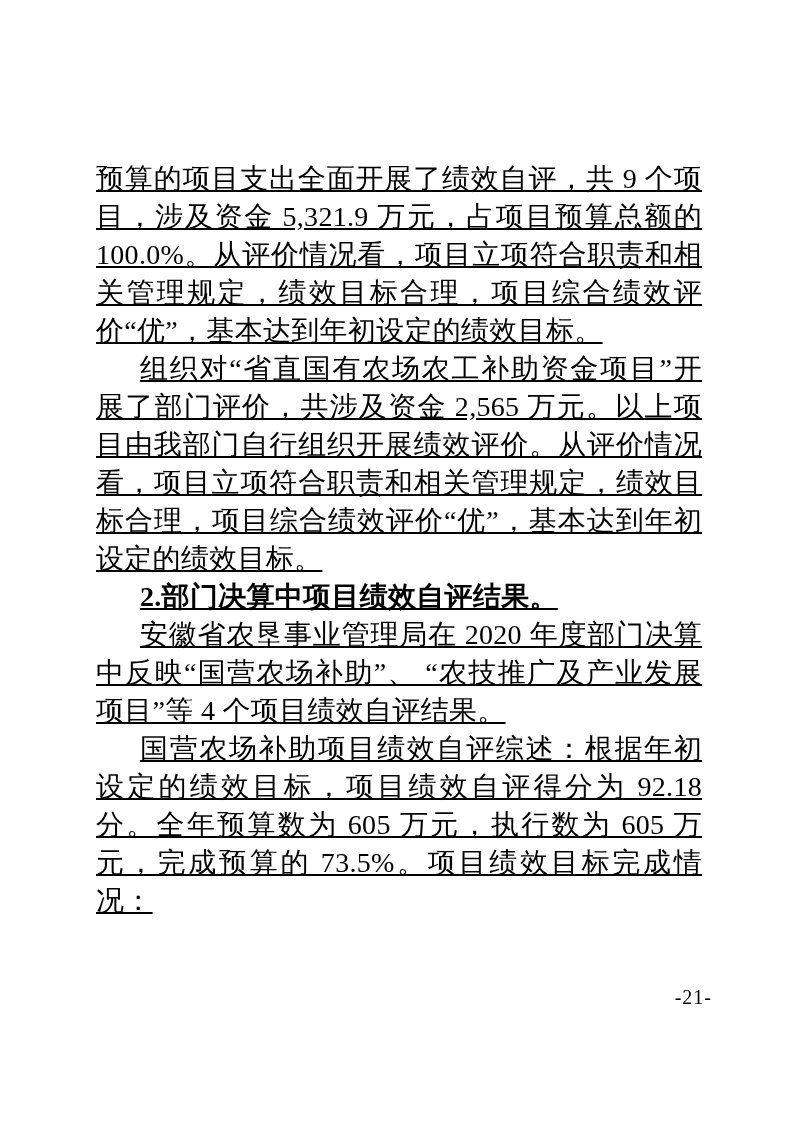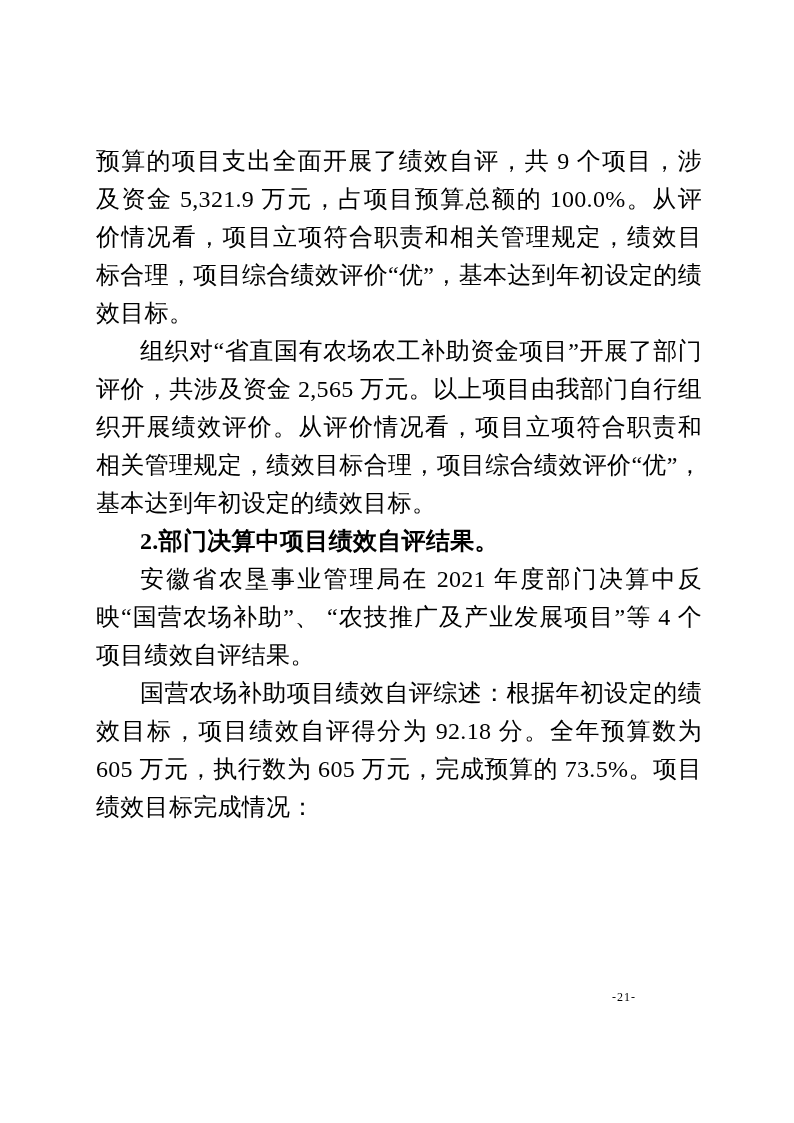--- a/index.html
+++ b/index.html
@@ -12,55 +12,56 @@
     width: 794px;
     height: 1123px;
     background: #ffffff;
     overflow: hidden;
     font-family: "Liberation Serif", "DejaVu Serif", serif;
     color: #000000;
   }
   .content {
     position: absolute;
     left: 96px;
-    top: 142px;
+    top: 160px;
     width: 606px;
-    font-size: 24px;
+    font-size: 28px;
     line-height: 38px;
     text-align: justify;
     text-justify: inter-character;
     letter-spacing: 0.3px;
+    text-decoration: underline;
   }
   .para {
     margin: 0;
     padding: 0;
     text-indent: 44px;
   }
   .para.no-indent {
     text-indent: 0;
   }
   .para.heading {
     font-weight: bold;
   }
   .page-number {
     position: absolute;
     left: 612px;
     top: 984px;
     width: 100px;
-    text-align: left;
-    font-size: 12px;
+    text-align: right;
+    font-size: 20px;
     line-height: 26px;
     letter-spacing: 1px;
   }
 </style>
 </head>
 <body>
 
 <div class="page">
   <div class="content">
     <p class="para no-indent">预算的项目支出全面开展了绩效自评，共 9 个项目，涉及资金 5,321.9 万元，占项目预算总额的 100.0%。从评价情况看，项目立项符合职责和相关管理规定，绩效目标合理，项目综合绩效评价“优”，基本达到年初设定的绩效目标。</p>
     <p class="para">组织对“省直国有农场农工补助资金项目”开展了部门评价，共涉及资金 2,565 万元。以上项目由我部门自行组织开展绩效评价。从评价情况看，项目立项符合职责和相关管理规定，绩效目标合理，项目综合绩效评价“优”，基本达到年初设定的绩效目标。</p>
     <p class="para heading">2.部门决算中项目绩效自评结果。</p>
-    <p class="para">安徽省农垦事业管理局在 2021 年度部门决算中反映“国营农场补助”、 “农技推广及产业发展项目”等 4 个项目绩效自评结果。</p>
+    <p class="para">安徽省农垦事业管理局在 2020 年度部门决算中反映“国营农场补助”、 “农技推广及产业发展项目”等 4 个项目绩效自评结果。</p>
     <p class="para">国营农场补助项目绩效自评综述：根据年初设定的绩效目标，项目绩效自评得分为 92.18 分。全年预算数为 605 万元，执行数为 605 万元，完成预算的 73.5%。项目绩效目标完成情况：</p>
   </div>
   <div class="page-number">-21-</div>
 </div>
 
 </body></html>

